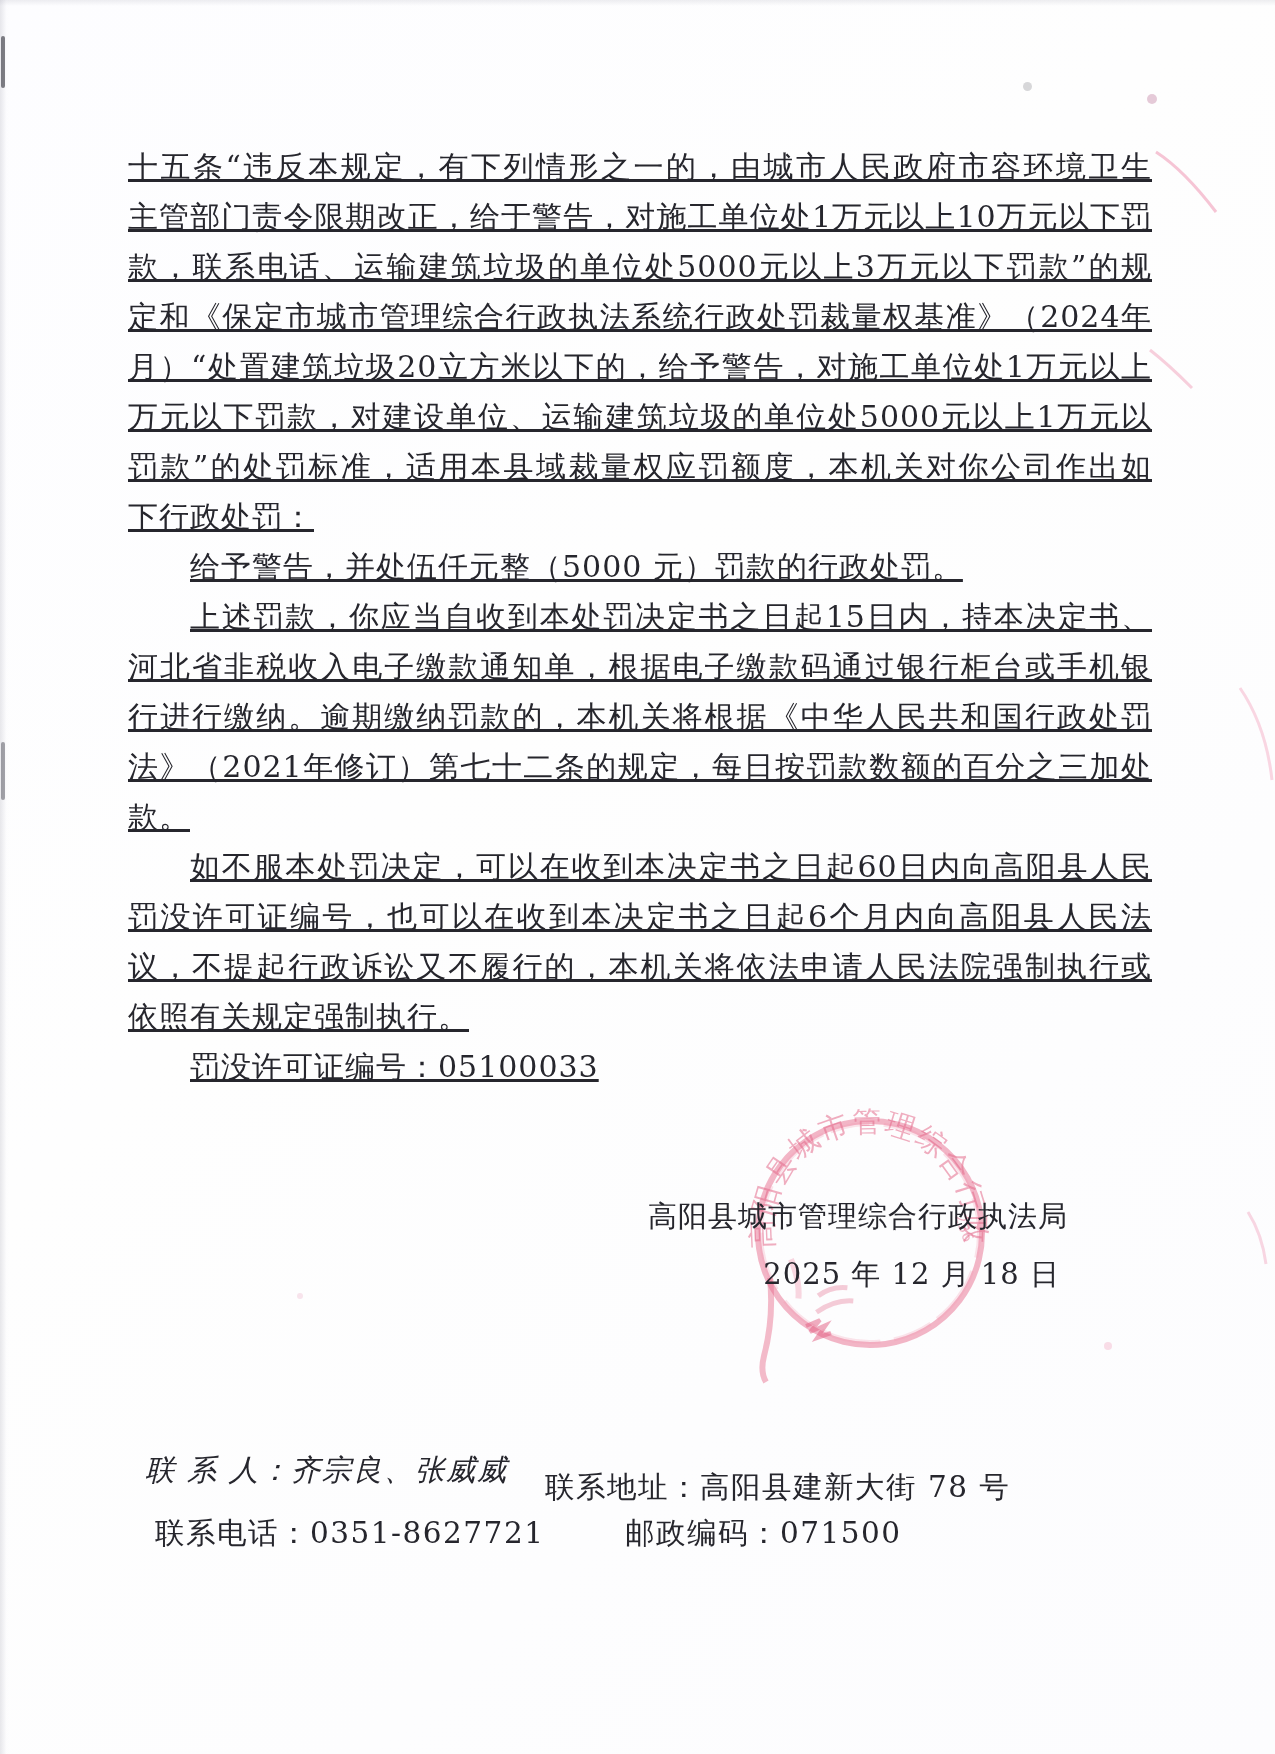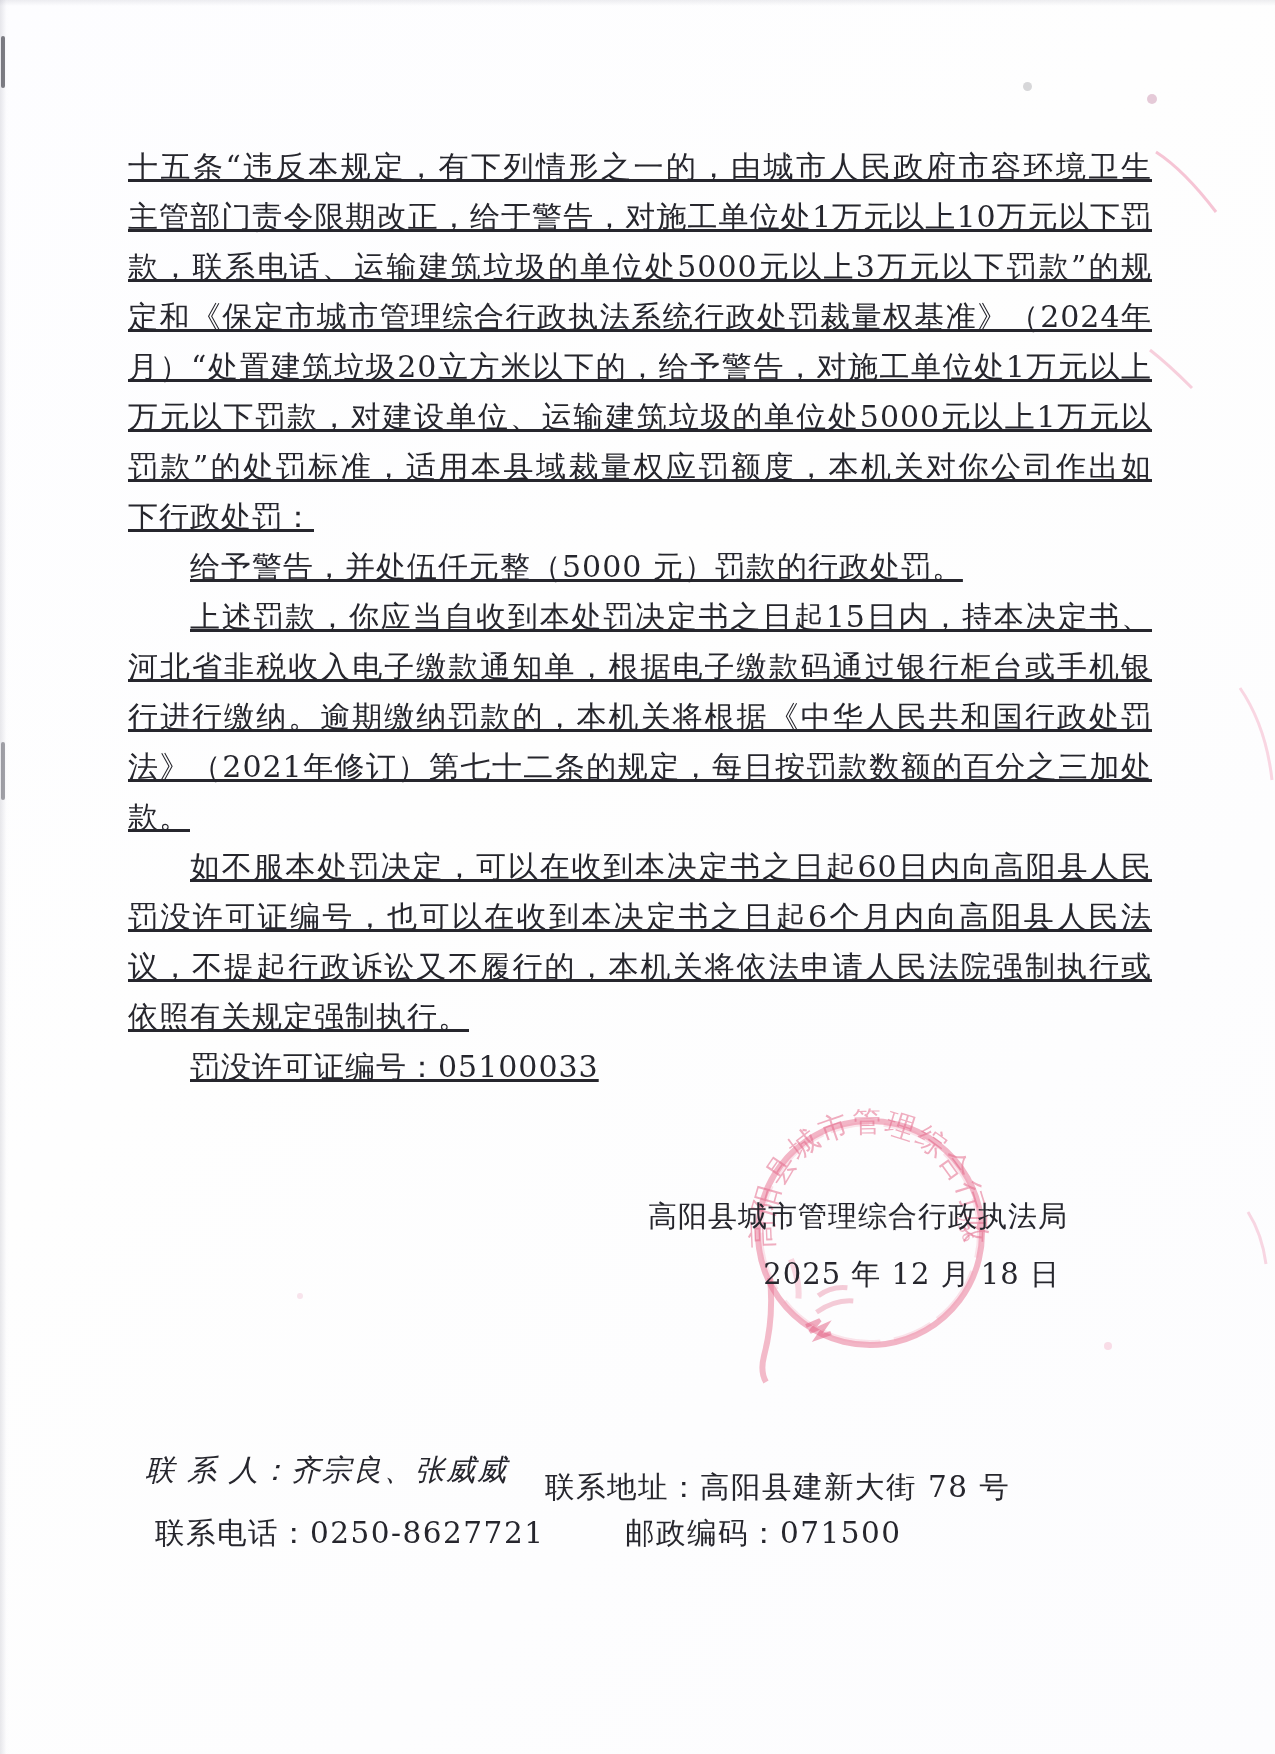--- a/index.html
+++ b/index.html
@@ -105,21 +105,21 @@
     <path d="M 52,180 q 4,40 -6,78 q -4,16 2,26" stroke="rgba(230,104,138,0.45)" stroke-width="6" fill="none"></path>
   </svg>
 
   <div class="signature">
     <div class="agency">高阳县城市管理综合行政执法局</div>
     <div class="date">2025 年 12 月 18 日</div>
   </div>
 
   <div class="contact c-person">联 系 人：齐宗良、张威威</div>
   <div class="contact c-address">联系地址：高阳县建新大街 78 号</div>
-  <div class="contact c-phone">联系电话：0250-8627721</div>
+  <div class="contact c-phone">联系电话：0351-8627721</div>
   <div class="contact c-postal">邮政编码：071500</div>
 
   <svg class="artifacts" width="1275" height="1754" viewBox="0 0 1275 1754">
     <circle cx="1152" cy="99" r="5" fill="rgba(200,140,170,0.45)"></circle>
     <path d="M 1156,152 q 28,18 60,60" stroke="rgba(238,140,172,0.5)" stroke-width="3" fill="none"></path>
     <path d="M 1150,350 q 18,14 42,38" stroke="rgba(240,150,180,0.45)" stroke-width="3" fill="none"></path>
     <path d="M 1240,688 q 26,38 32,92" stroke="rgba(242,156,186,0.4)" stroke-width="3" fill="none"></path>
     <path d="M 1248,1212 q 14,22 18,52" stroke="rgba(240,150,182,0.38)" stroke-width="3" fill="none"></path>
     <circle cx="1108" cy="1346" r="4" fill="rgba(240,160,190,0.35)"></circle>
     <circle cx="300" cy="1296" r="3" fill="rgba(236,170,195,0.3)"></circle>

